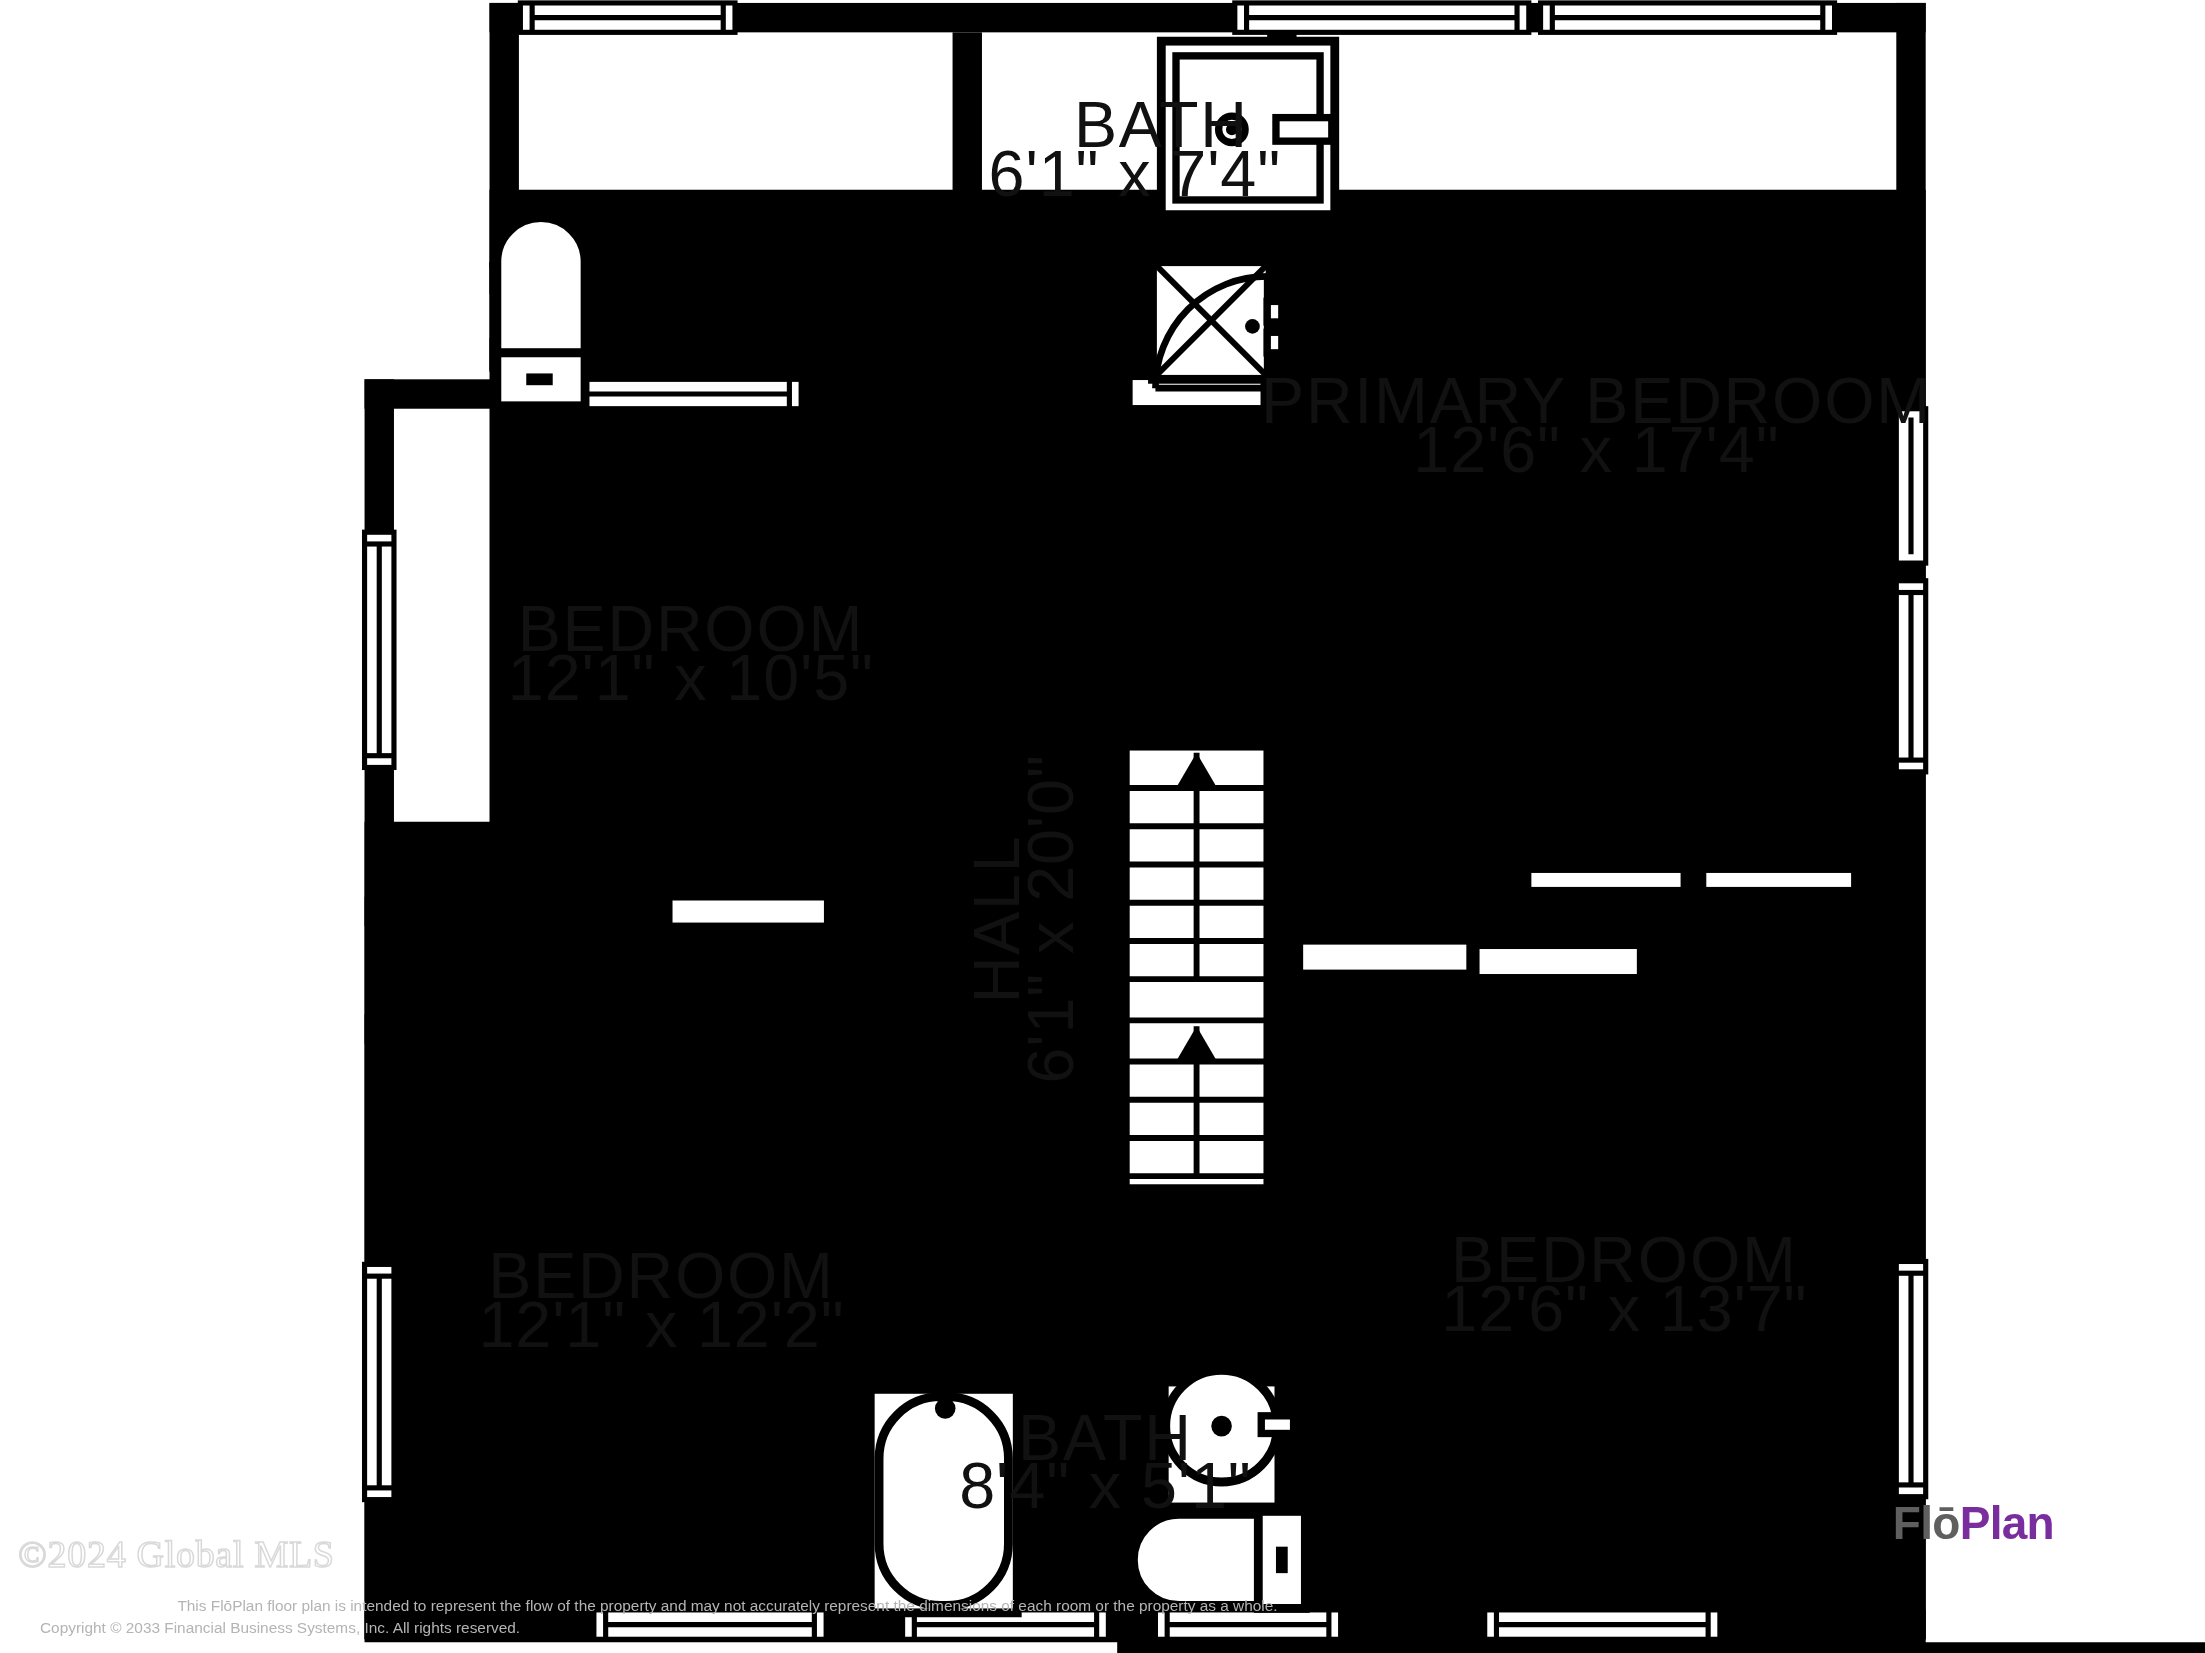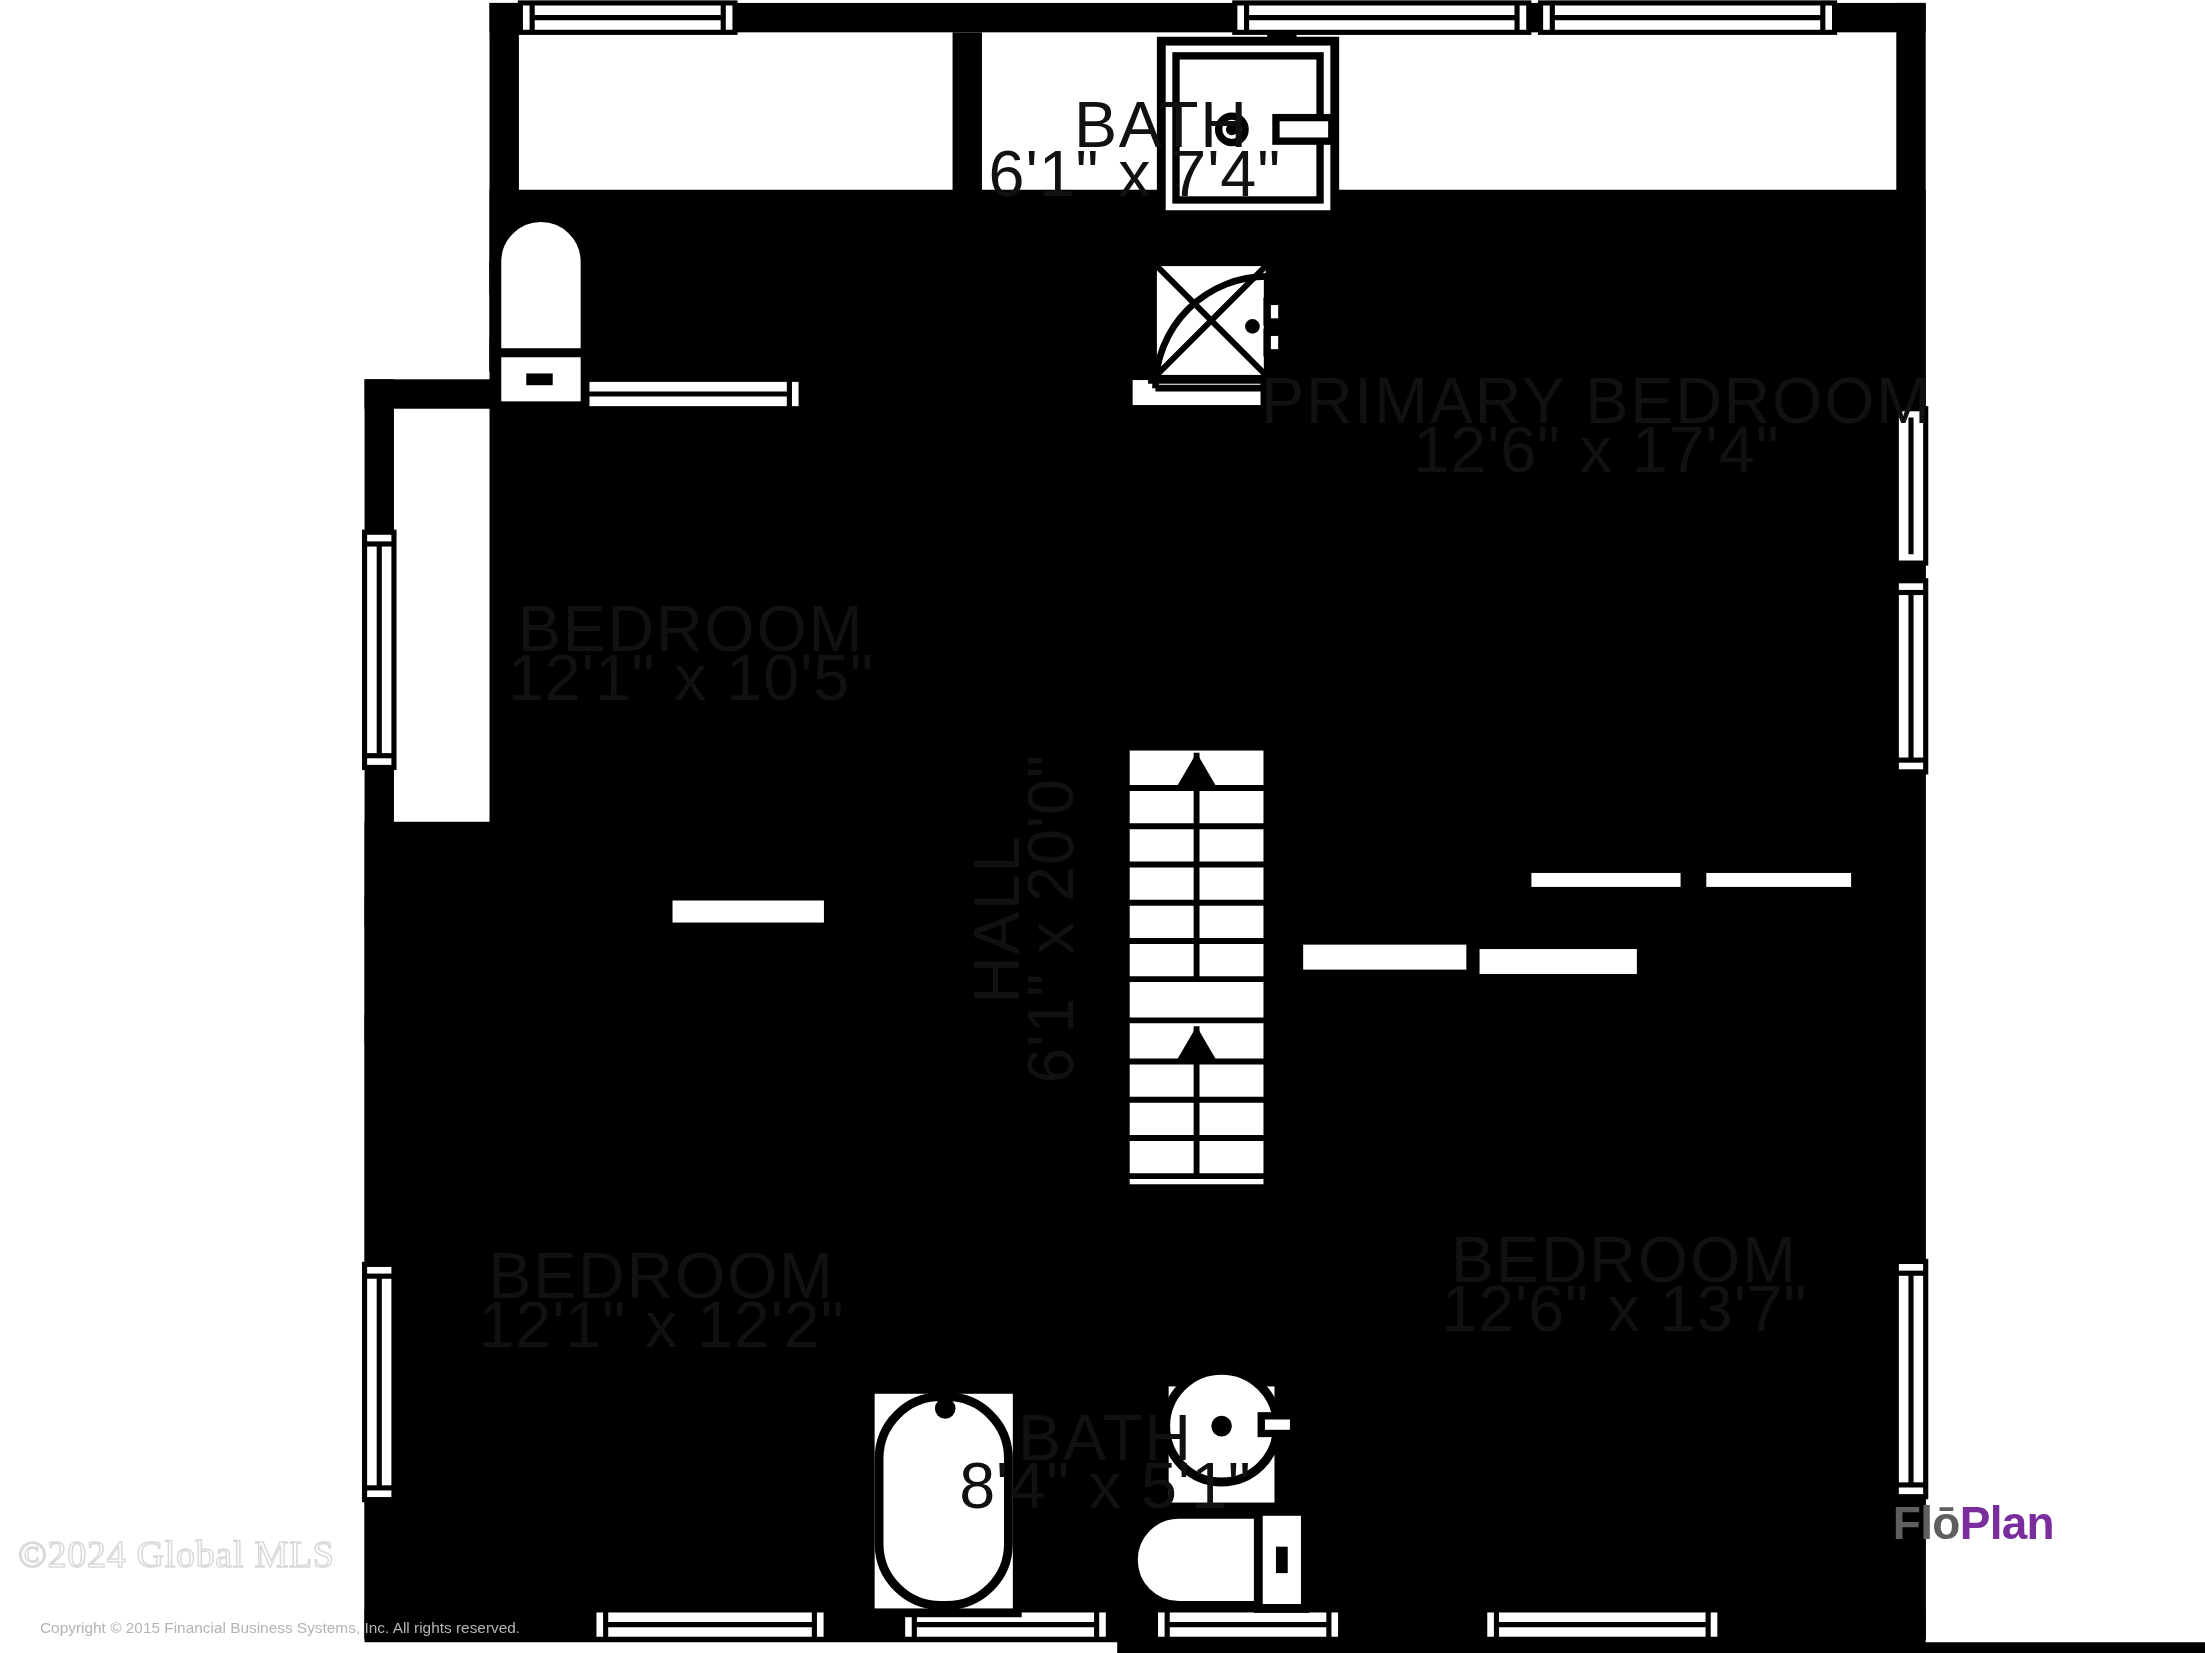--- a/index.html
+++ b/index.html
@@ -431,18 +431,19 @@
 
       <text class="rlabel" x="1105" y="872">BEDROOM</text>
       <text class="rdim" x="1105" y="905">12'6" x 13'7"</text>
 
       <text class="rlabel" x="752" y="993">BATH</text>
       <text class="rdim" x="752" y="1026">8'4" x 5'1"</text>
     </g>
   </svg>
 
   <div class="watermark">©2024 Global MLS</div>
-  <div class="copyright">Copyright © 2015 Financial Business Systems, Inc. All rights reserved.</div>
+  <div class="disclaimer">This FlōPlan floor plan is intended to represent the flow of the property and may not accurately represent the dimensions of each room or the property as a whole.</div>
+  <div class="copyright">Copyright © 2033 Financial Business Systems, Inc. All rights reserved.</div>
   <div class="logo">
     <span class="flo">Flō</span><span class="plan">Plan</span>
   </div>
 </div>
 
 
 </body></html>

